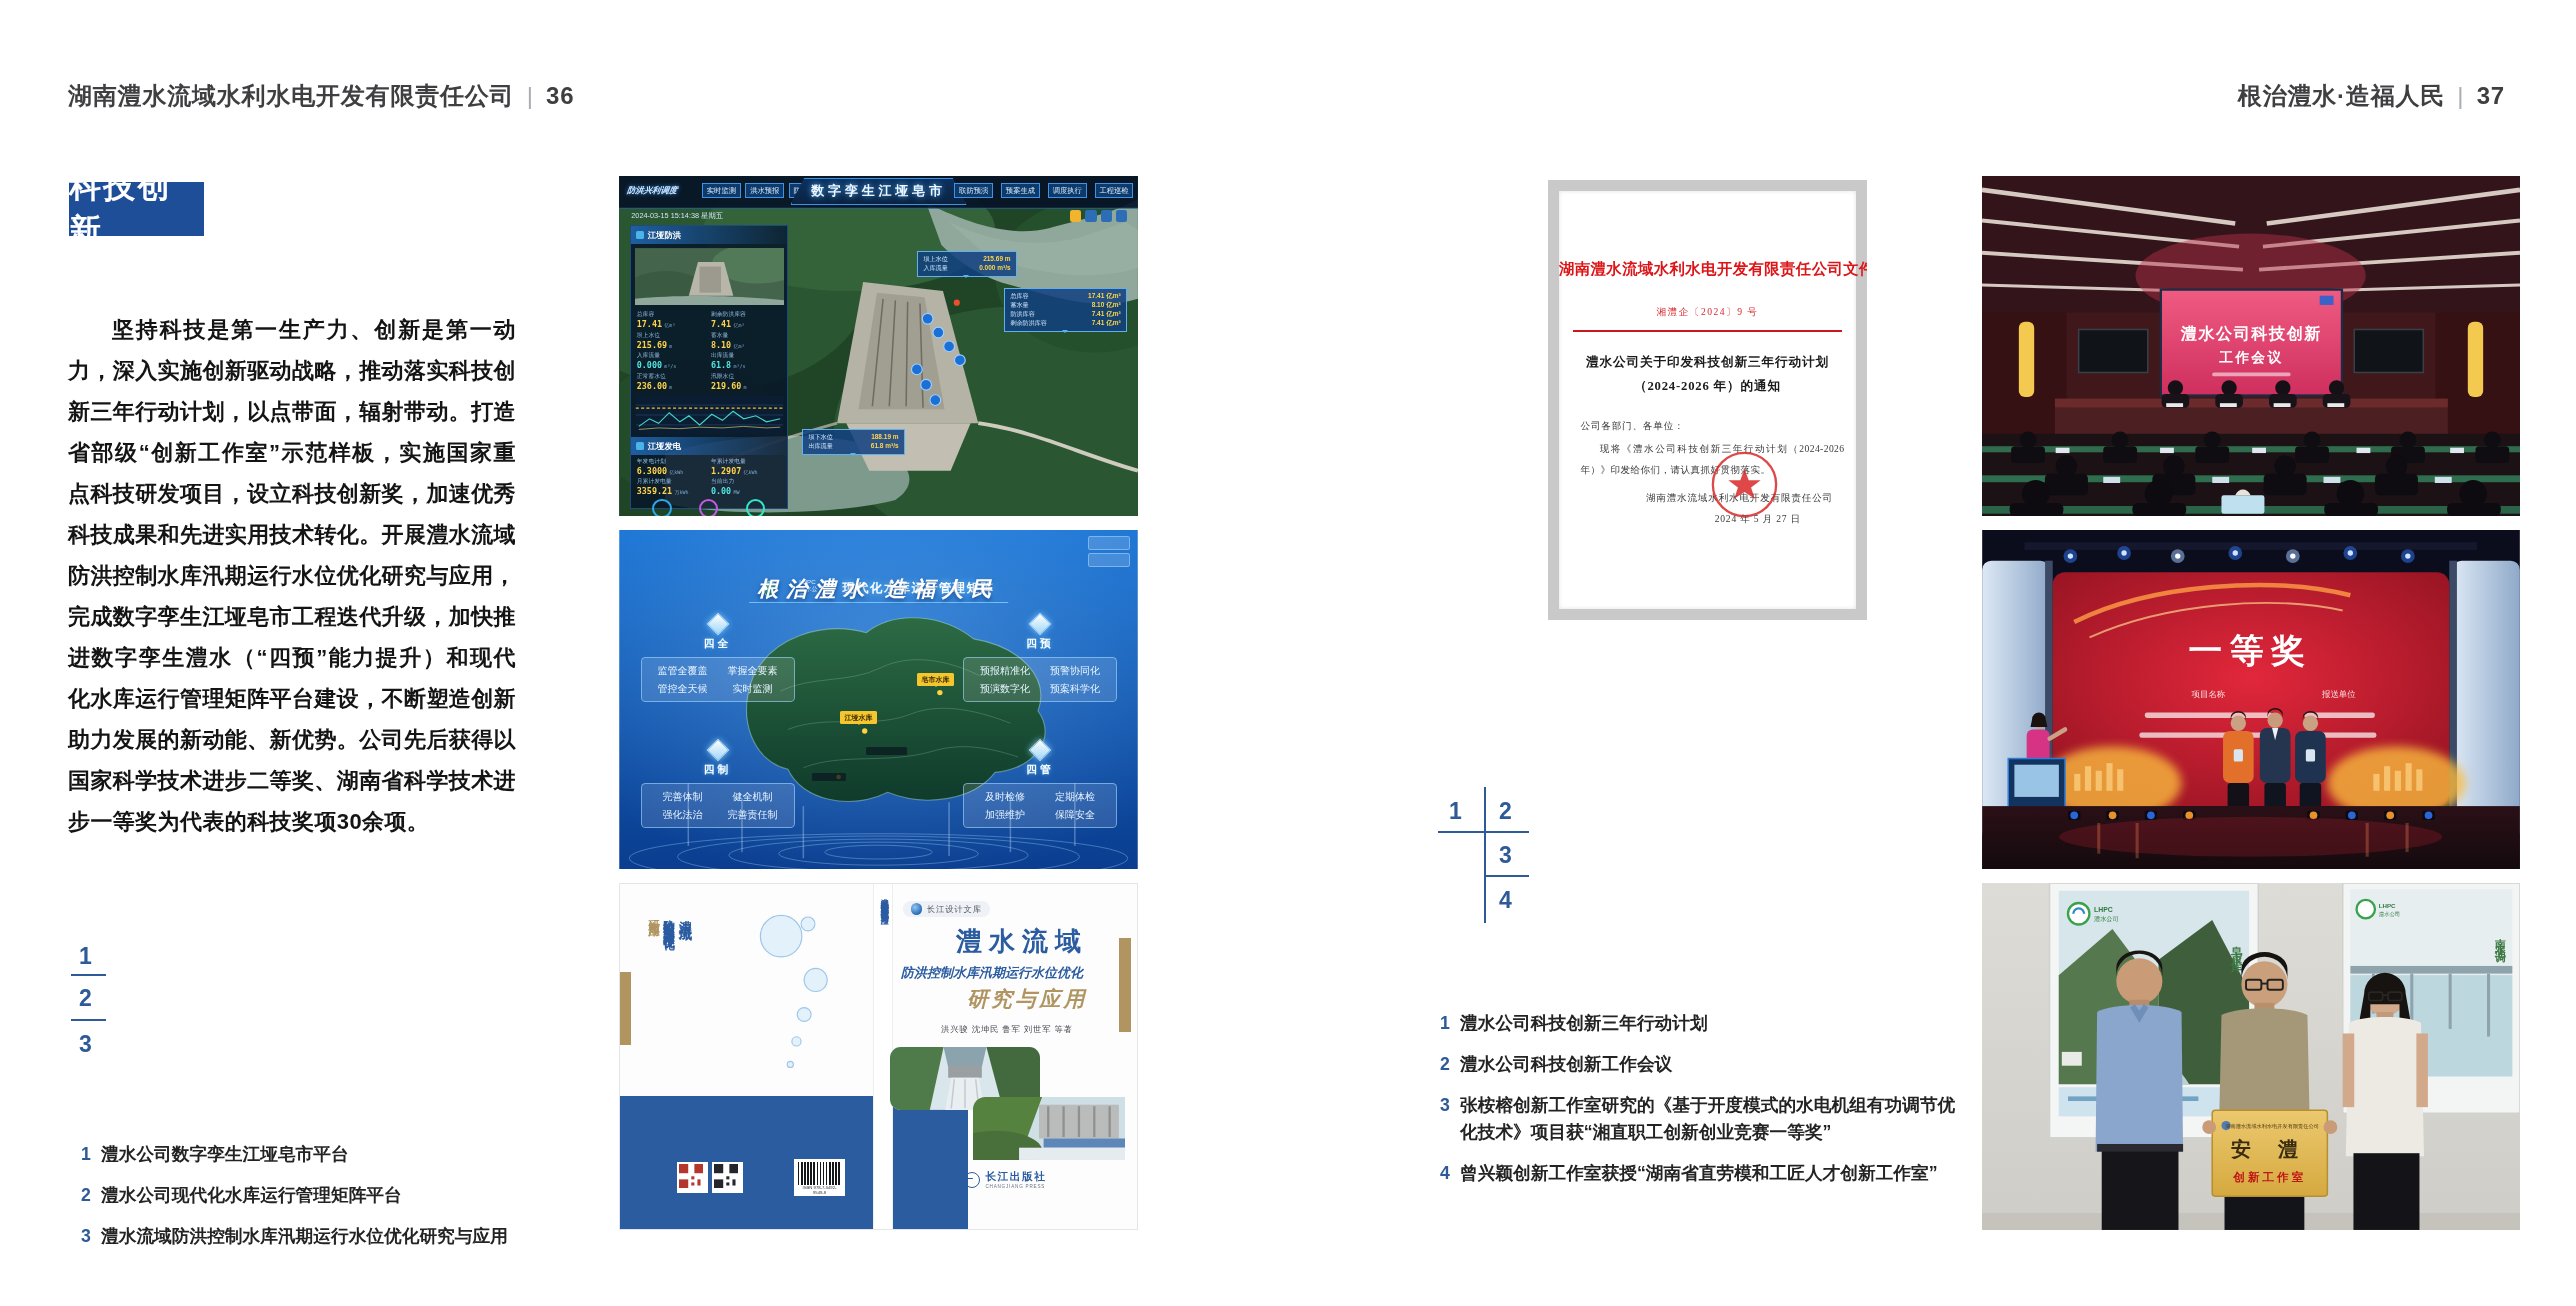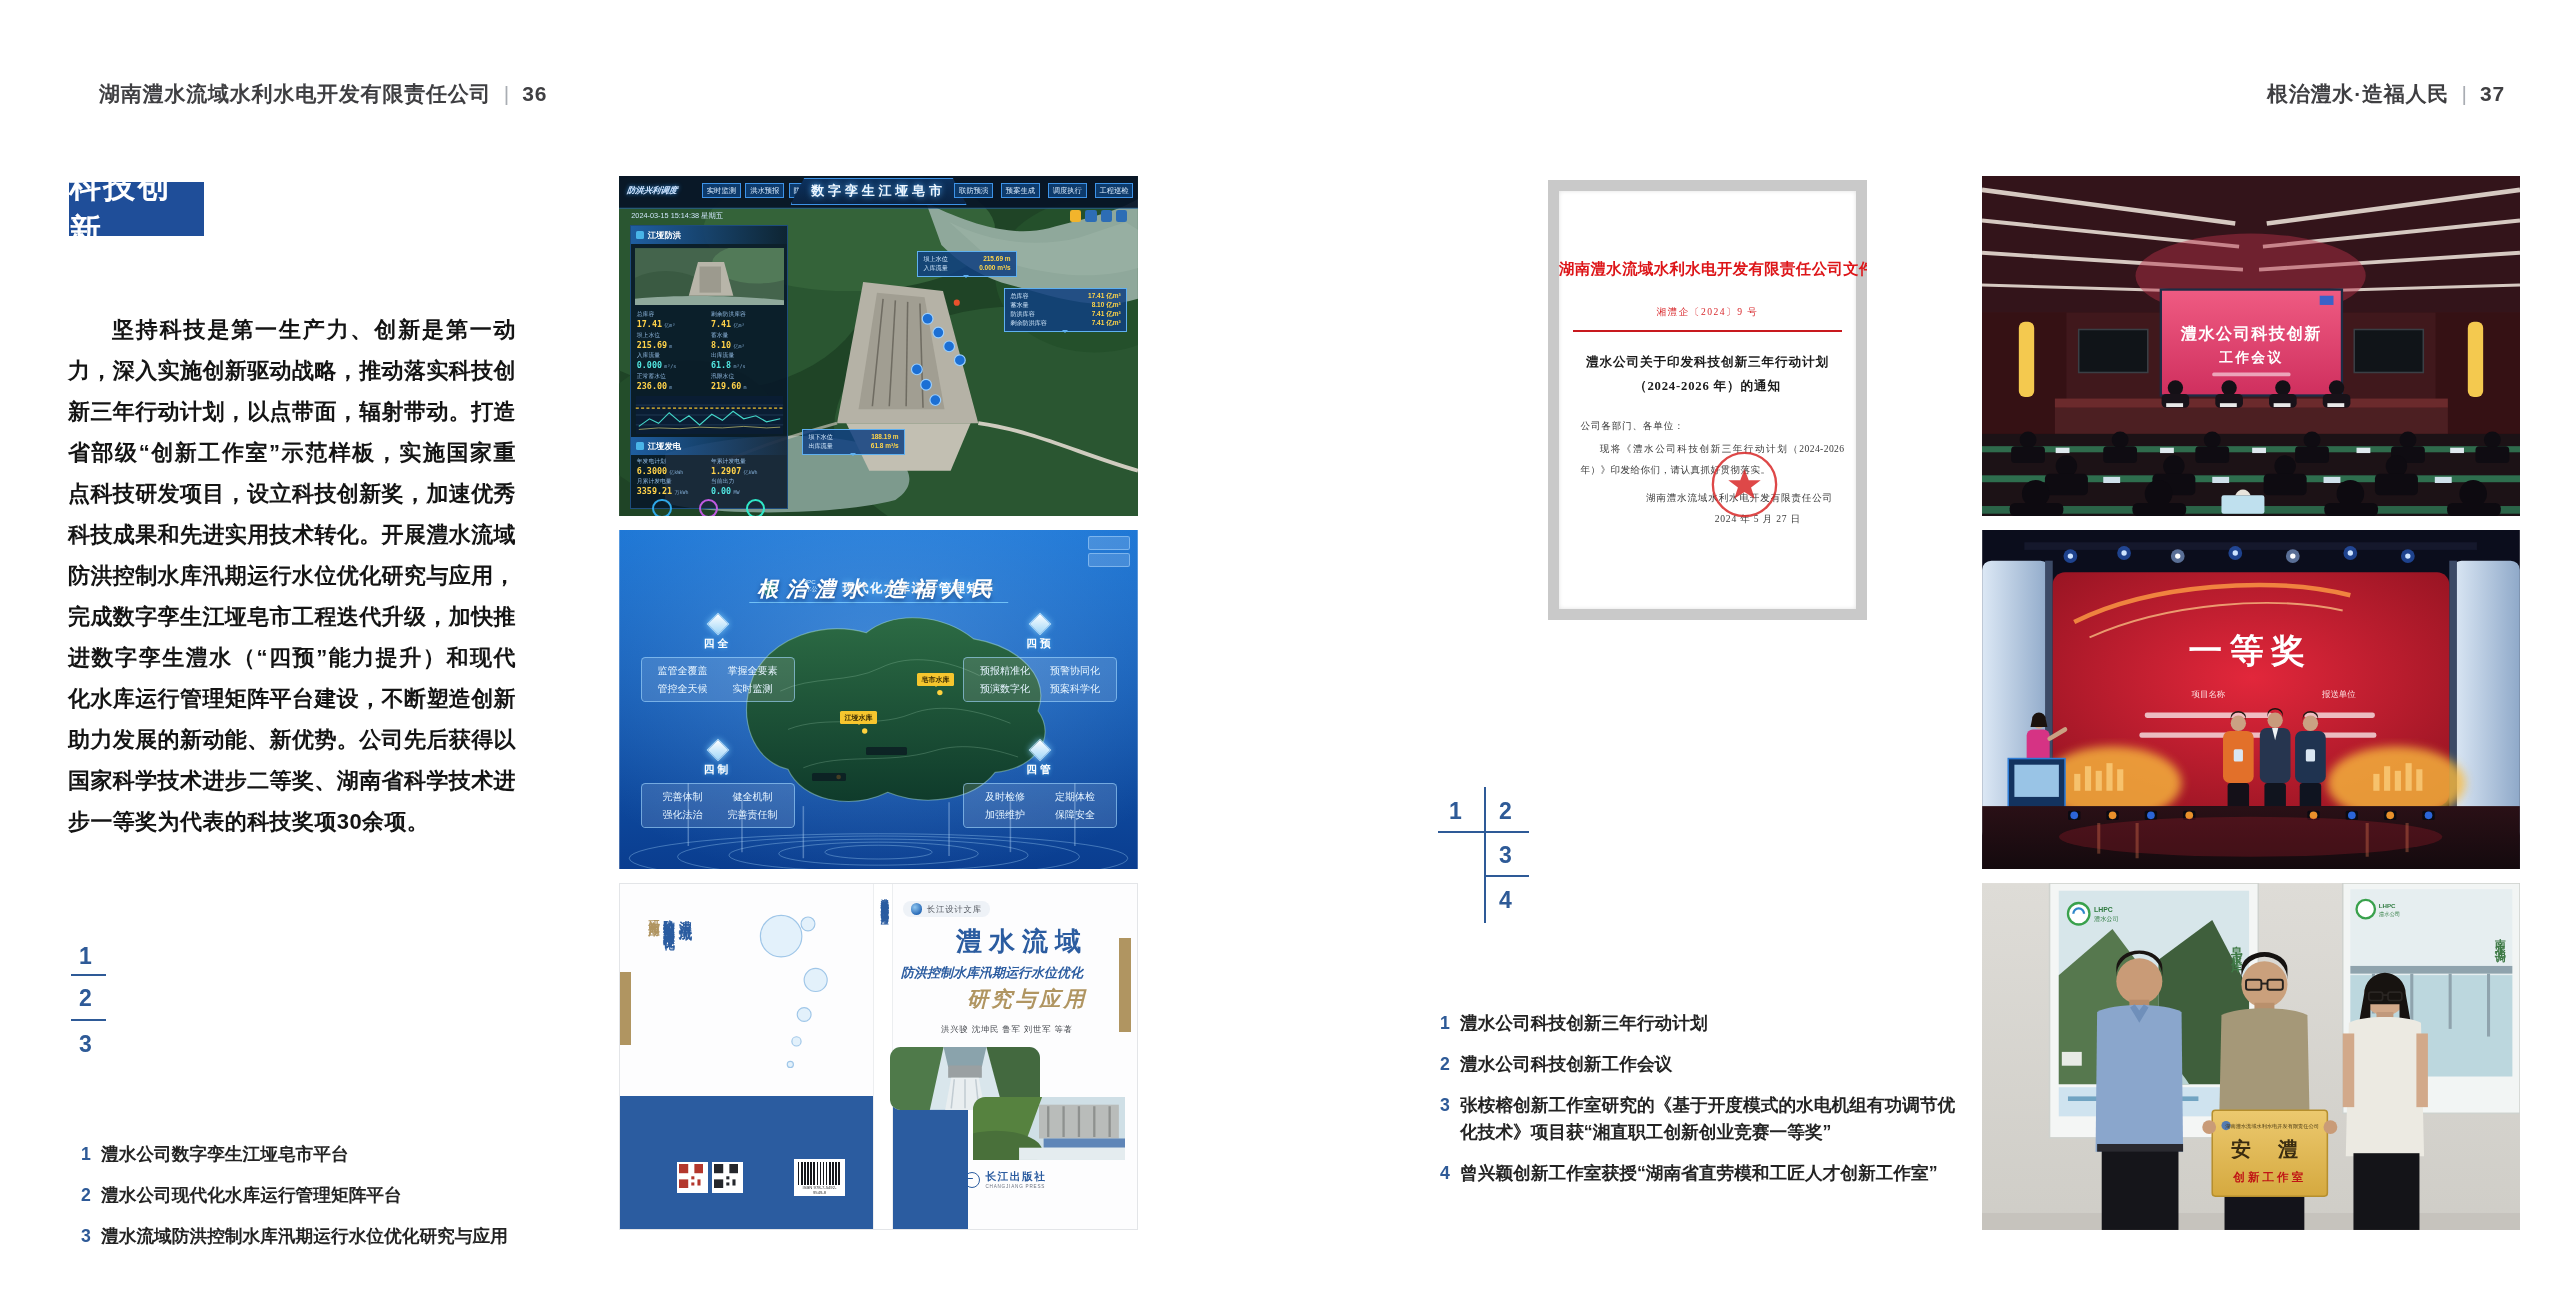--- a/index.html
+++ b/index.html
@@ -1,21 +1,21 @@
 <!DOCTYPE html>
 <html style="font-size:12.3px"><head>
 <meta charset="utf-8">
 <style>
   html,body{margin:0;padding:0;background:#ffffff;}
   .canvas{position:relative;width:2576px;height:1306px;background:#ffffff;overflow:hidden;
           font-family:"Liberation Sans",sans-serif;}
   .abs{position:absolute;}
 
   
-  .hdr{position:absolute;top:80px;font-size:21px;font-weight:bold;color:#3f3f42;letter-spacing:0.8px;white-space:nowrap;margin-left:31px;}
+  .hdr{position:absolute;top:80px;font-size:24px;font-weight:bold;color:#3f3f42;letter-spacing:0.8px;white-space:nowrap;}
   .hdr .sep{color:#a9adb3;font-weight:400;margin:0 12.3px;}
   .hdr-left{left:68px;}
   .hdr-right{right:71px;text-align:right;}
 
   
   .badge{position:absolute;left:69px;top:182px;width:135px;height:54px;background:#1f4e99;
          color:#ffffff;font-size:32px;font-weight:bold;display:flex;align-items:center;justify-content:center;letter-spacing:2.3px;}
   .para{position:absolute;left:68px;top:309px;width:448px;font-size:22px;line-height:41px;
         font-weight:bold;color:#141414;text-align:justify;text-indent:2em;letter-spacing:0.4px;}
 

